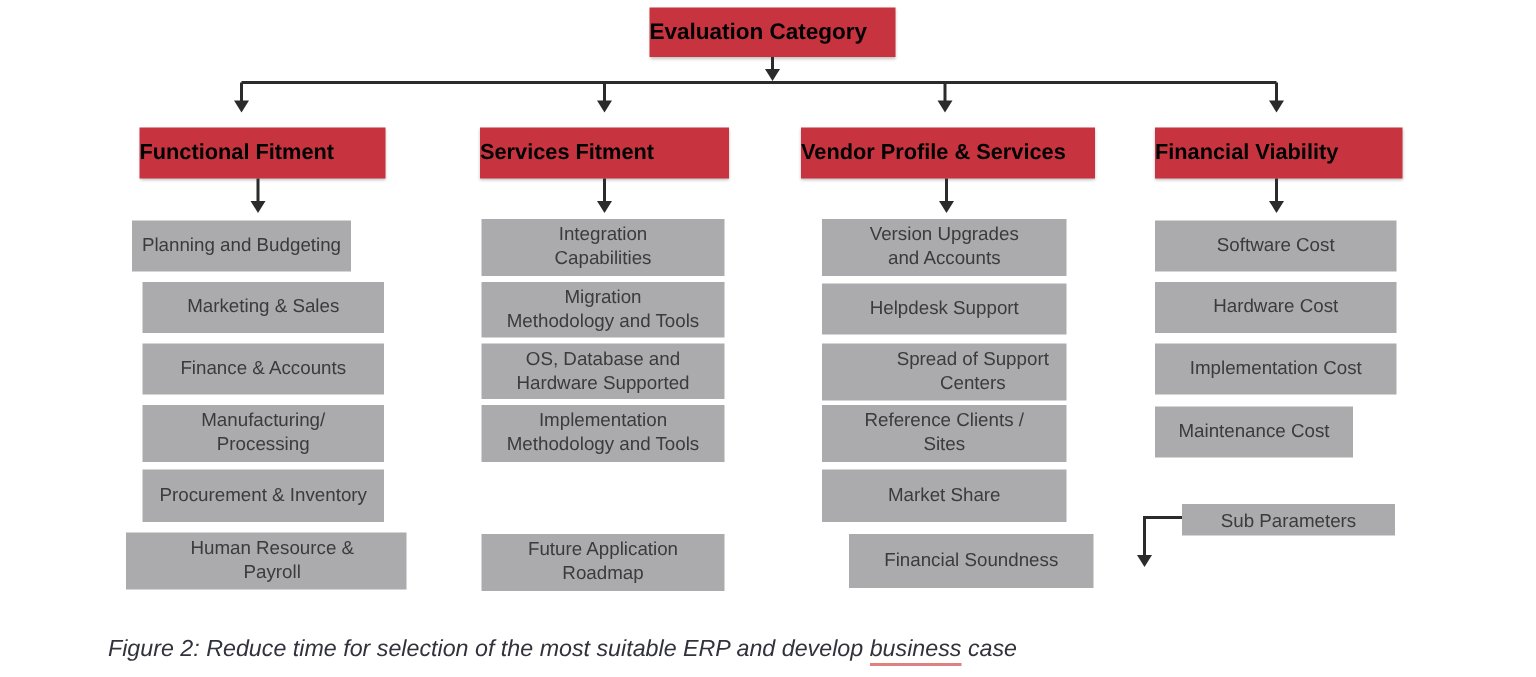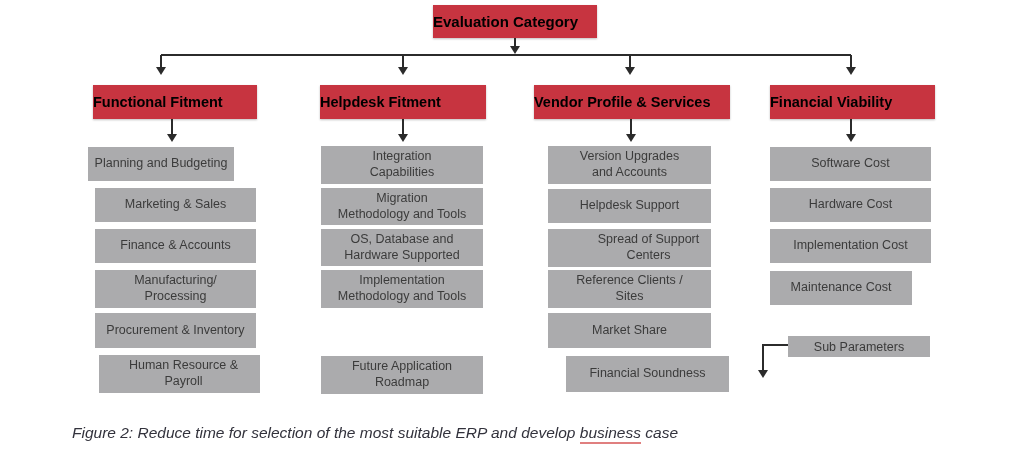--- a/index.html
+++ b/index.html
@@ -90,21 +90,21 @@
   <div class="ah" style="left:398px;top:67px;"></div>
   <div class="vl" style="left:629px;top:55px;height:13px;"></div>
   <div class="ah" style="left:625px;top:67px;"></div>
   <div class="vl" style="left:850px;top:55px;height:13px;"></div>
   <div class="ah" style="left:846px;top:67px;"></div>
 
   <div class="rbox hdr" style="left:93px;top:85px;width:164px;height:34px;">
     <span>Functional Fitment</span>
   </div>
   <div class="rbox hdr" style="left:320px;top:85px;width:166px;height:34px;">
-    <span>Helpdesk Fitment</span>
+    <span>Services Fitment</span>
   </div>
   <div class="rbox hdr" style="left:534px;top:85px;width:196px;height:34px;">
     <span>Vendor Profile &amp; Services</span>
   </div>
   <div class="rbox hdr" style="left:770px;top:85px;width:165px;height:34px;">
     <span>Financial Viability</span>
   </div>
 
   <div class="vl" style="left:171px;top:119px;height:16px;"></div>
   <div class="ah" style="left:167px;top:134px;"></div>
@@ -124,21 +124,21 @@
   <div class="gbox" style="left:95px;top:229px;width:161px;height:34px;">
       <span>Finance &amp; Accounts</span>
     </div>
   <div class="gbox" style="left:95px;top:270px;width:161px;height:38px;">
       <span>Manufacturing/
 Processing</span>
     </div>
   <div class="gbox" style="left:95px;top:313px;width:161px;height:35px;">
       <span>Procurement &amp; Inventory</span>
     </div>
-  <div class="gbox" style="left:99px;top:355px;width:161px;height:38px;padding-left:12px;">
+  <div class="gbox" style="left:84px;top:355px;width:187px;height:38px;padding-left:12px;">
       <span>Human Resource &amp;
 Payroll</span>
     </div>
 
   <div class="gbox" style="left:321px;top:146px;width:162px;height:38px;">
       <span>Integration
 Capabilities</span>
     </div>
   <div class="gbox" style="left:321px;top:188px;width:162px;height:37px;">
       <span>Migration
@@ -181,21 +181,21 @@
 
   <div class="gbox" style="left:770px;top:188px;width:161px;height:34px;">
       <span>Hardware Cost</span>
     </div>
   <div class="gbox" style="left:770px;top:147px;width:161px;height:34px;">
       <span>Software Cost</span>
     </div>
   <div class="gbox" style="left:770px;top:229px;width:161px;height:34px;">
       <span>Implementation Cost</span>
     </div>
-  <div class="gbox" style="left:770px;top:271px;width:142px;height:34px;">
+  <div class="gbox" style="left:770px;top:271px;width:132px;height:34px;">
       <span>Maintenance Cost</span>
     </div>
 
   <div class="legendbox" style="left:788px;top:336px;width:142px;height:21px;">
     <span>Sub Parameters</span>
   </div>
   <div class="hl" style="left:762px;top:344px;width:26px;"></div>
   <div class="vl" style="left:762px;top:344px;height:28px;"></div>
   <div class="ah" style="left:758px;top:370px;"></div>
 

